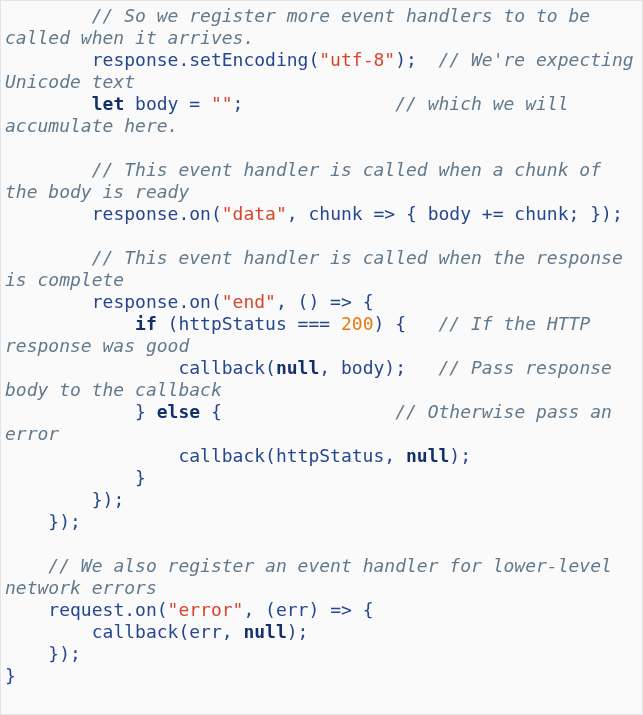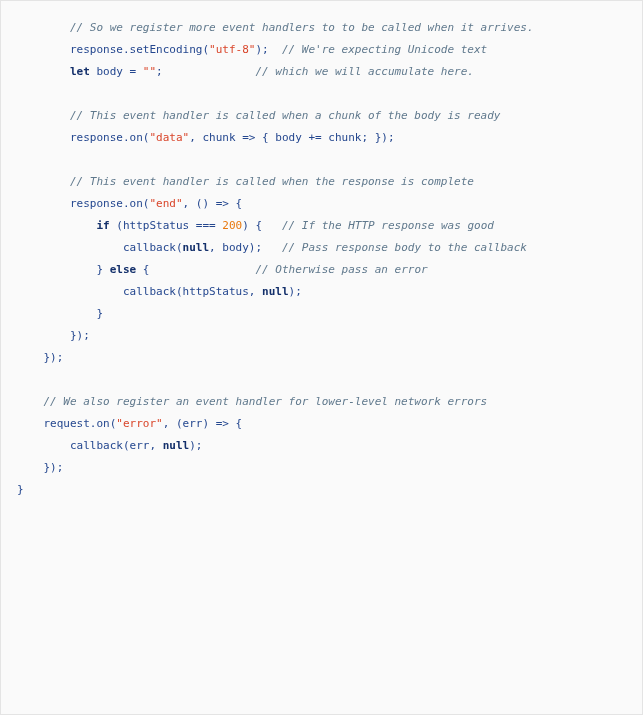--- a/index.html
+++ b/index.html
@@ -19,24 +19,24 @@
     box-sizing: border-box;
     width: 643px;
     height: 715px;
     background: #fafafa;
     border: 1px solid #e4e4e4;
     padding: 4px 6px 4px 4px;
     overflow: hidden;
   }
 
   pre.code {
-    margin: 12px;
+    margin: 0;
     padding: 0;
     font-family: "DejaVu Sans Mono", "Liberation Mono", monospace;
-    font-size: 11px;
+    font-size: 18px;
     line-height: 22.0px;
     white-space: pre-wrap;
     word-break: break-word;
     overflow-wrap: anywhere;
     tab-size: 4;
     color: #24478f;
     letter-spacing: 0px;
   }
 
   

